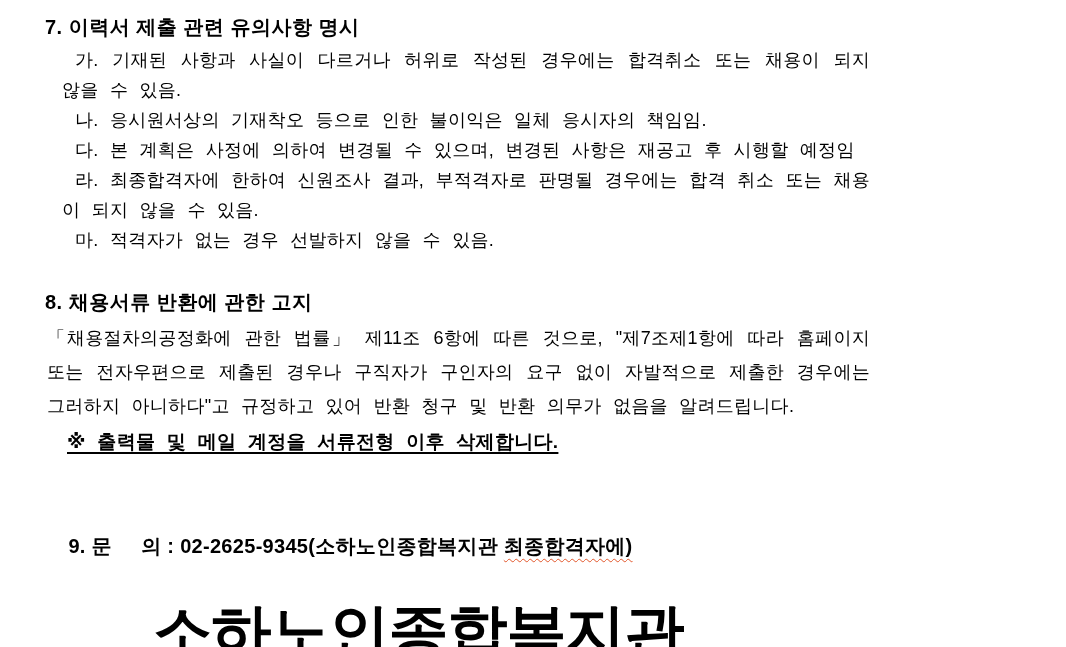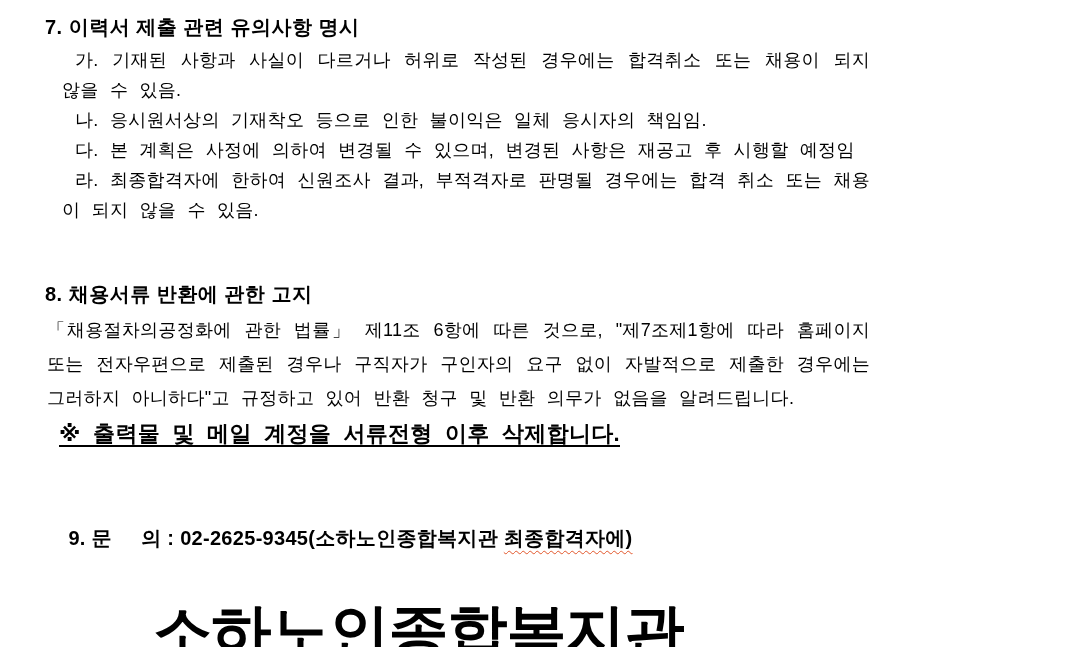--- a/index.html
+++ b/index.html
@@ -23,21 +23,21 @@
     background: #ffffff;
   }
   .sec-heading {
     margin: 0;
     font-size: 20px;
     font-weight: bold;
     line-height: 30px;
     letter-spacing: 0.5px;
   }
   .sec-heading.sec8 {
-    margin-top: 54px;
+    margin-top: 32px;
   }
   .notice-list {
     margin: 3px 0 8px 0;
   }
   .notice-item {
     margin: 0;
     font-size: 18px;
     line-height: 30px;
     padding-left: 17px;
     text-indent: 13px;
@@ -48,23 +48,23 @@
   .return-para {
     margin: 4px 0 0 0;
     padding-left: 2px;
     font-size: 18px;
     line-height: 34px;
     text-align: justify;
     word-spacing: 6px;
     letter-spacing: 0.3px;
   }
   .deletion-note-line {
-    margin: 2px 0 0 8px;
+    margin: 2px 0 0 16px;
     padding-left: 6px;
-    font-size: 22px;
+    font-size: 19px;
     line-height: 34px;
     font-weight: bold;
     word-spacing: 6px;
     letter-spacing: 0.3px;
   }
   .deletion-note-line .underlined {
     text-decoration: underline;
     text-decoration-thickness: 2px;
     text-underline-offset: 4px;
   }
@@ -99,20 +99,21 @@
 
 <div class="page">
 
   <h2 class="sec-heading">7. 이력서 제출 관련 유의사항 명시</h2>
 
   <div class="notice-list">
     <p class="notice-item">가. 기재된 사항과 사실이 다르거나 허위로 작성된 경우에는 합격취소 또는 채용이 되지 않을 수 있음.</p>
     <p class="notice-item">나. 응시원서상의 기재착오 등으로 인한 불이익은 일체 응시자의 책임임.</p>
     <p class="notice-item">다. 본 계획은 사정에 의하여 변경될 수 있으며, 변경된 사항은 재공고 후 시행할 예정임</p>
     <p class="notice-item">라. 최종합격자에 한하여 신원조사 결과, 부적격자로 판명될 경우에는 합격 취소 또는 채용이 되지 않을 수 있음.</p>
+    <p class="notice-item">마. 적격자가 없는 경우 선발하지 않을 수 있음.</p>
   </div>
 
   <h2 class="sec-heading sec8">8. 채용서류 반환에 관한 고지</h2>
 
   <p class="return-para">「채용절차의공정화에 관한 법률」 제11조 6항에 따른 것으로, "제7조제1항에 따라 홈페이지 또는 전자우편으로 제출된 경우나 구직자가 구인자의 요구 없이 자발적으로 제출한 경우에는 그러하지 아니하다"고 규정하고 있어 반환 청구 및 반환 의무가 없음을 알려드립니다.</p>
 
   <p class="deletion-note-line">
     <span class="underlined">※ 출력물 및 메일 계정을 서류전형 이후 삭제합니다.</span>
   </p>
 

